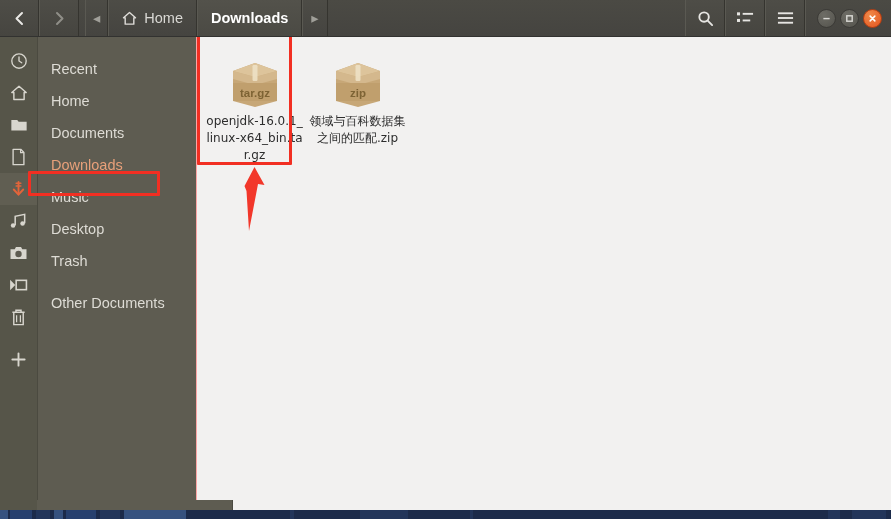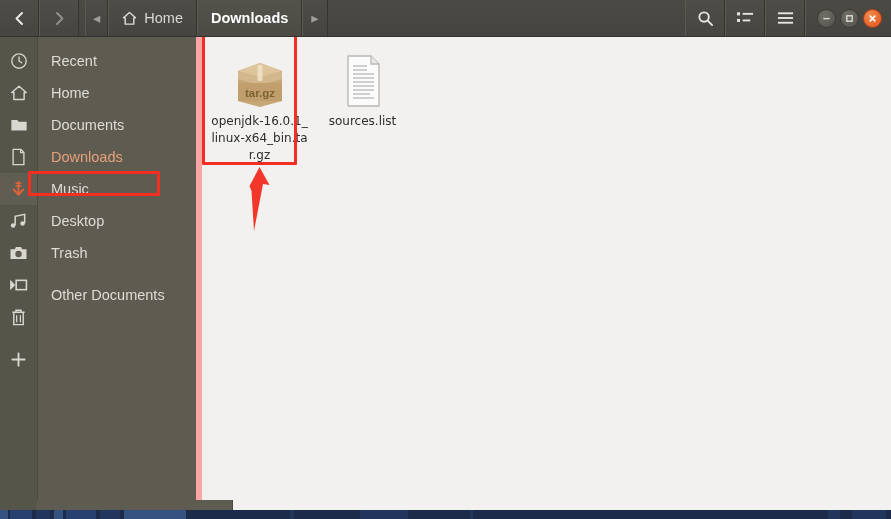--- a/index.html
+++ b/index.html
@@ -106,22 +106,22 @@
   .rail-item {
     height: 32px;
     display: flex; align-items: center; justify-content: center;
   }
   .rail-item.active { background: #605e52; }
   .rail-gap { height: 10px; }
 
   .sidebar {
     width: 158px; min-width: 158px;
     background: #5e5c51;
-    border-right: 6px solid #fca5a5;
-    padding-top: 8px;
+    border-right: 1px solid #fca5a5;
+    padding-top: 16px;
     color: #dedcd5;
   }
   .sb-item {
     height: 32px;
     display: flex; align-items: center;
     padding-left: 13px;
     font-size: 14.5px;
     color: #dedcd5;
   }
   .sb-item.selected { color: #e8a07a; }
@@ -377,41 +377,34 @@
               <path d="M6 14 L28 20 L50 14 L50 22 L28 28 L6 22 Z" fill="#d4b88d"></path>
               <path d="M6 14 L28 6 L50 14 L28 20 Z" fill="#ddc49b"></path>
               <rect x="25.5" y="8" width="5" height="16" rx="1.2" fill="#efe3c8" opacity="0.85"></rect>
               <rect x="6" y="26" width="44" height="18" fill="#c09f6d"></rect>
               <text x="28" y="40" text-anchor="middle" font-size="11.5" font-family="Liberation Sans, sans-serif" fill="#7d6334" font-weight="bold">tar.gz</text>
             </svg>
           </div>
           <div class="flabel">openjdk-16.0.1_linux-x64_bin.tar.gz</div>
         </div>
 
-
         <div class="fileitem">
           <div class="ficon">
-            <svg width="48" height="56" viewBox="0 0 48 56">
-              <path d="M9 3 L32 3 L40 11 L40 53 L9 53 Z" fill="#fbfbfb" stroke="#b9b8b6" stroke-width="1.4" stroke-linejoin="round"></path>
-              <path d="M32 3 L32 11 L40 11" fill="#e9e8e6" stroke="#b9b8b6" stroke-width="1.3"></path>
-              <g stroke="#b4b3b1" stroke-width="1.2">
-                <line x1="14" y1="13" x2="28" y2="13"></line>
-                <line x1="14" y1="17" x2="28" y2="17"></line>
-                <line x1="14" y1="21" x2="35" y2="21"></line>
-                <line x1="14" y1="25" x2="35" y2="25"></line>
-                <line x1="14" y1="29" x2="35" y2="29"></line>
-                <line x1="14" y1="33" x2="35" y2="33"></line>
-                <line x1="14" y1="37" x2="35" y2="37"></line>
-                <line x1="14" y1="41" x2="31" y2="41"></line>
-                <line x1="14" y1="45" x2="35" y2="45"></line>
-              </g>
+            <svg width="56" height="52" viewBox="0 0 56 52">
+              <path d="M6 14 L28 6 L50 14 L50 44 L28 50 L6 44 Z" fill="#c7a777"></path>
+              <path d="M6 14 L28 20 L50 14 L50 22 L28 28 L6 22 Z" fill="#d4b88d"></path>
+              <path d="M6 14 L28 6 L50 14 L28 20 Z" fill="#ddc49b"></path>
+              <rect x="25.5" y="8" width="5" height="16" rx="1.2" fill="#efe3c8" opacity="0.85"></rect>
+              <rect x="6" y="26" width="44" height="18" fill="#c09f6d"></rect>
+              <text x="28" y="40" text-anchor="middle" font-size="11.5" font-family="Liberation Sans, sans-serif" fill="#7d6334" font-weight="bold">zip</text>
             </svg>
           </div>
-          <div class="flabel">sources.list</div>
+          <div class="flabel cjk">领域与百科数据集之间的匹配.zip</div>
         </div>
+
 
       </div>
 
       <div class="annot-box" style="left:0px; top:-4px; width:95px; height:132px;"></div>
 
       <svg class="annot-arrow" style="left:32px; top:128px;" width="46" height="70" viewBox="0 0 46 70">
         <path d="M25.5 2 L35.5 20 L29 19 L20 66 L17.5 26 L15.5 21 Z" fill="#f2372a"></path>
       </svg>
     </div>
   </div>

